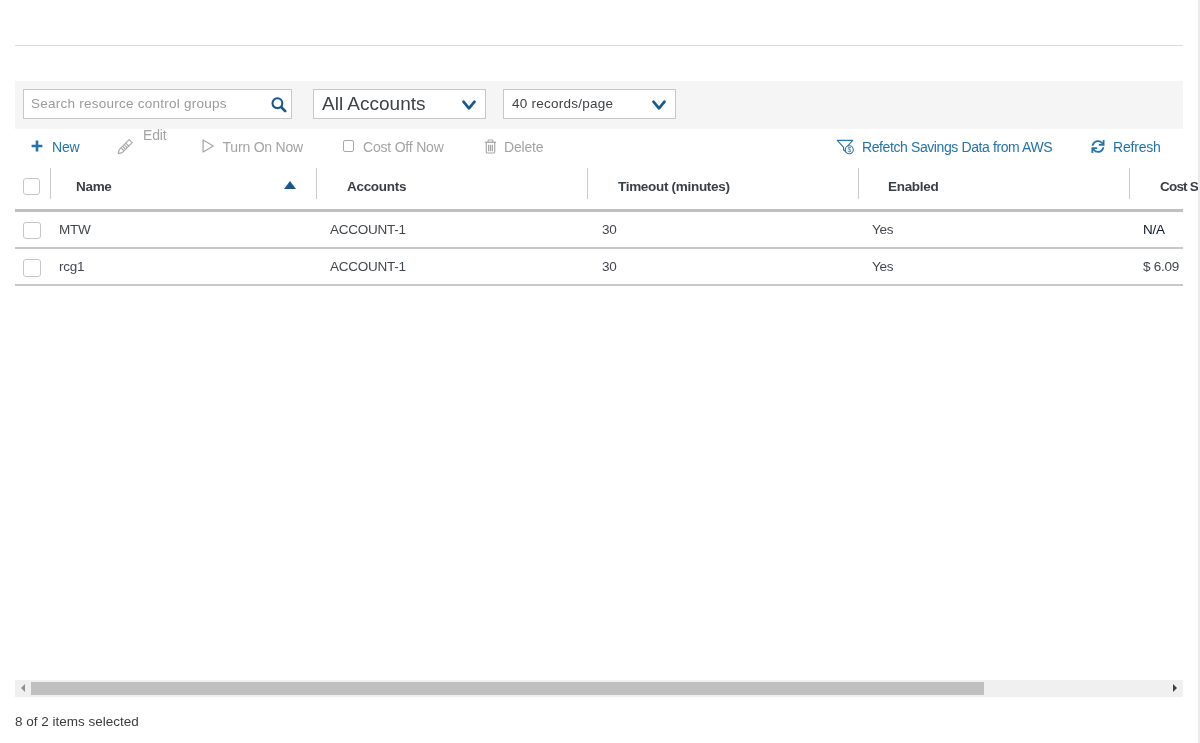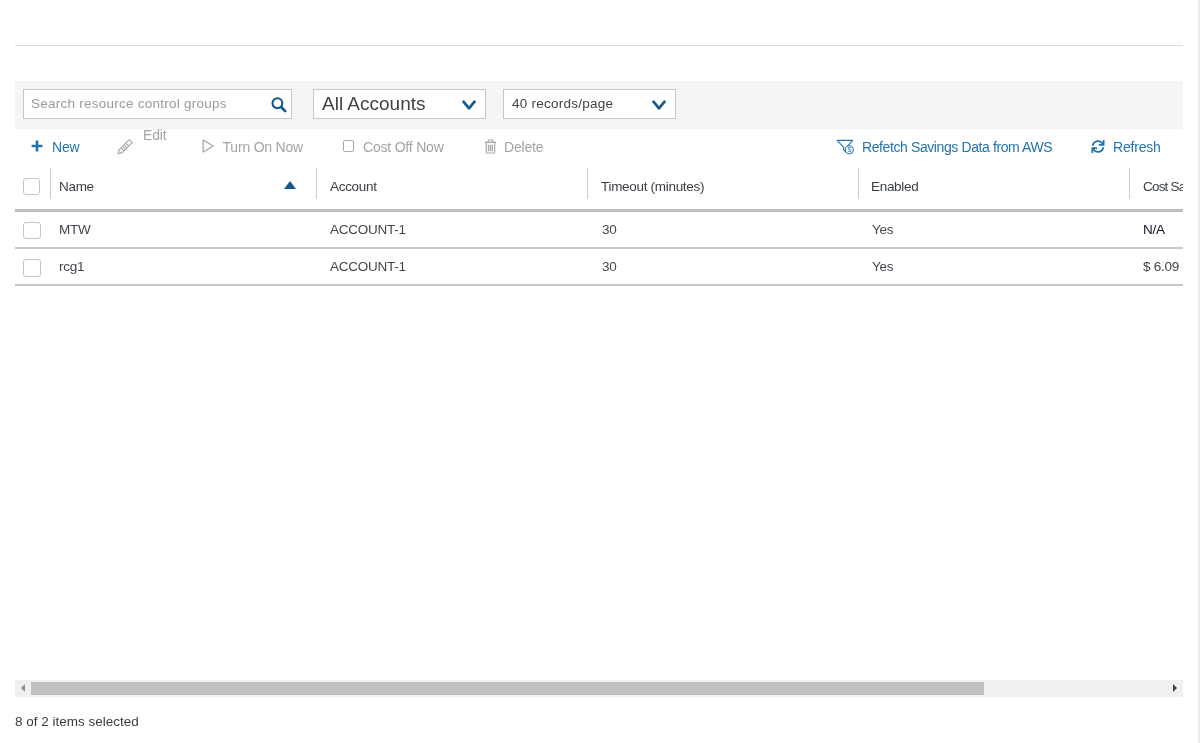--- a/index.html
+++ b/index.html
@@ -1,21 +1,21 @@
 <!DOCTYPE html>
 <html><head>
 <meta charset="utf-8">
 <style>
 * { margin:0; padding:0; box-sizing:border-box; }
 html,body { width:1200px; height:743px; background:#fff; font-family:"Liberation Sans",sans-serif; overflow:hidden; }
 #page { position:relative; width:1200px; height:743px; }
 .abs { position:absolute; white-space:nowrap; }
 .blue { color:#2373ad; }
 .gray { color:#a4a4a4; }
-.hdr { font-weight:normal; font-size:13.5px; color:#3a3f44; line-height:15px; letter-spacing:-0.3px; }
+.hdr { font-weight:bold; font-size:13.5px; color:#3a3f44; line-height:15px; letter-spacing:-0.3px;margin-left:17px; }
 .cell { font-size:13.5px; color:#42474d; line-height:14px; letter-spacing:-0.25px; }
 .tb { font-size:14px; line-height:15px; letter-spacing:-0.2px;text-align:right; }
 .cb { position:absolute; width:17.5px; height:17.5px; background:#fff; border:1px solid #c6c6c6; border-radius:3px; }
 .vsep { position:absolute; width:1px; height:31px; top:168px; background:#ccc; }
 .rowline { position:absolute; left:15px; width:1168px; height:1.5px; background:#c9c9c9; }
 </style>
 </head>
 <body>
 <div id="page">
 
@@ -89,21 +89,21 @@
   <div class="vsep" style="left:50px;"></div>
   <div class="vsep" style="left:316px;"></div>
   <div class="vsep" style="left:587px;"></div>
   <div class="vsep" style="left:858px;"></div>
   <div class="vsep" style="left:1129px;"></div>
   <div class="cb" style="left:22.8px;top:177.5px;"></div>
   <div class="abs hdr" style="left:59px;top:179px;">Name</div>
   <svg class="abs" style="left:284px;top:180.5px;" width="12" height="8" viewBox="0 0 12 8">
     <path d="M6 0 L12 8 H0 Z" fill="#17598f"></path>
   </svg>
-  <div class="abs hdr" style="left:330px;top:179px;">Account</div>
+  <div class="abs hdr" style="left:330px;top:179px;">Accounts</div>
   <div class="abs hdr" style="left:601px;top:179px;">Timeout (minutes)</div>
   <div class="abs hdr" style="left:871px;top:179px;">Enabled</div>
   <div class="abs hdr" style="left:1143px;top:179px;width:40px;overflow:hidden;letter-spacing:-0.8px;">Cost Savings</div>
   <div class="abs" style="left:15px;top:209.3px;width:1168px;height:2.5px;background:#bfbfbf;"></div>
 
   <div class="cb" style="left:23px;top:221.5px;"></div>
   <div class="abs cell" style="left:59px;top:223px;">MTW</div>
   <div class="abs cell" style="left:330px;top:223px;">ACCOUNT-1</div>
   <div class="abs cell" style="left:602px;top:223px;">30</div>
   <div class="abs cell" style="left:872px;top:223px;">Yes</div>

